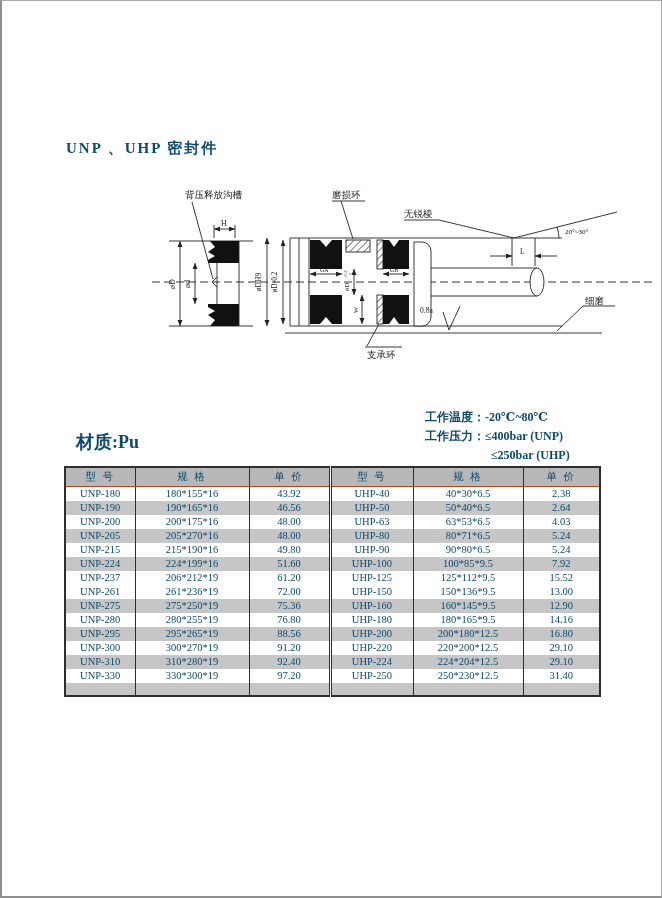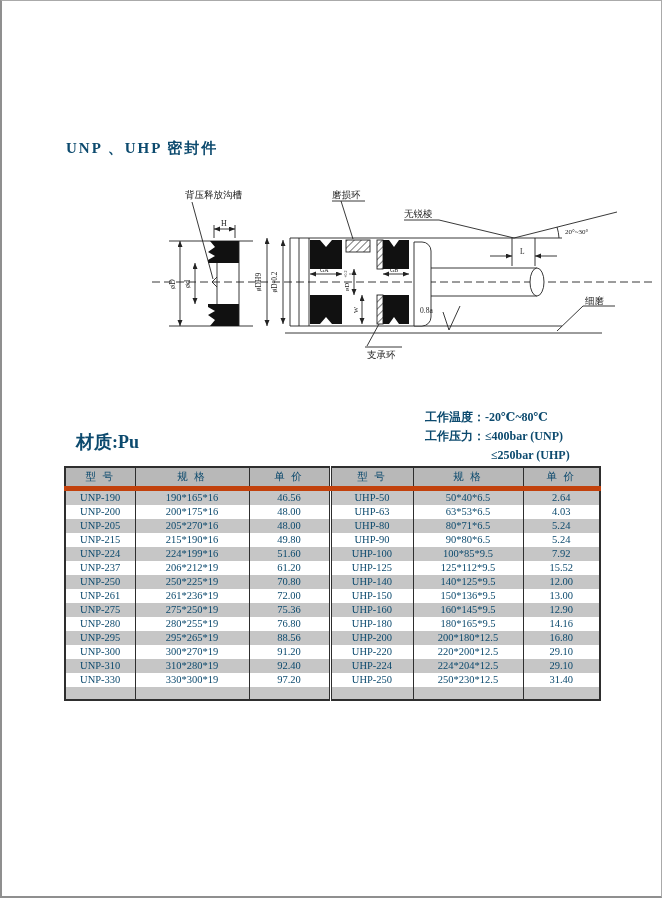--- a/index.html
+++ b/index.html
@@ -25,21 +25,21 @@
   table.price{
     position:absolute;left:62px;top:465px;border-collapse:collapse;table-layout:fixed;
     font-size:10.5px;border:2px solid #2e2e2e;
   }
   table.price th, table.price td{
     border-left:1px solid #2e2e2e;text-align:center;padding:0;line-height:1;
     font-weight:normal;overflow:hidden;white-space:nowrap;
   }
   table.price th{
     height:18px;background:var(--header-bg,#b8b8b8);
-    border-bottom:5px solid #c2410c;letter-spacing:2px;
+    border-bottom:1px solid #c2410c;letter-spacing:2px;
   }
   table.price td{height:14px;}
   table.price tr.stripe td{background:var(--stripe,#c6c6c6);}
   table.price td.half-divider, table.price th.half-divider{border-right:3px double #2e2e2e;}
   table.price tr.empty td{height:12px;}
   svg text{fill:#1b1b1b;}
 </style>
 </head>
 <body>
 
@@ -175,20 +175,28 @@
       <tr>
         <th>型 号</th>
         <th>规 格</th>
         <th class="half-divider">单 价</th>
         <th>型 号</th>
         <th>规 格</th>
         <th>单 价</th>
       </tr>
     </thead>
     <tbody>
+        <tr>
+          <td>UNP-180</td>
+          <td>180*155*16</td>
+          <td class="half-divider">43.92</td>
+          <td>UHP-40</td>
+          <td>40*30*6.5</td>
+          <td>2.38</td>
+        </tr>
         <tr class="stripe">
           <td>UNP-190</td>
           <td>190*165*16</td>
           <td class="half-divider">46.56</td>
           <td>UHP-50</td>
           <td>50*40*6.5</td>
           <td>2.64</td>
         </tr>
         <tr>
           <td>UNP-200</td>
@@ -223,28 +231,20 @@
           <td>7.92</td>
         </tr>
         <tr>
           <td>UNP-237</td>
           <td>206*212*19</td>
           <td class="half-divider">61.20</td>
           <td>UHP-125</td>
           <td>125*112*9.5</td>
           <td>15.52</td>
         </tr>
-        <tr class="stripe">
-          <td>UNP-250</td>
-          <td>250*225*19</td>
-          <td class="half-divider">70.80</td>
-          <td>UHP-140</td>
-          <td>140*125*9.5</td>
-          <td>12.00</td>
-        </tr>
         <tr>
           <td>UNP-261</td>
           <td>261*236*19</td>
           <td class="half-divider">72.00</td>
           <td>UHP-150</td>
           <td>150*136*9.5</td>
           <td>13.00</td>
         </tr>
         <tr class="stripe">
           <td>UNP-275</td>

